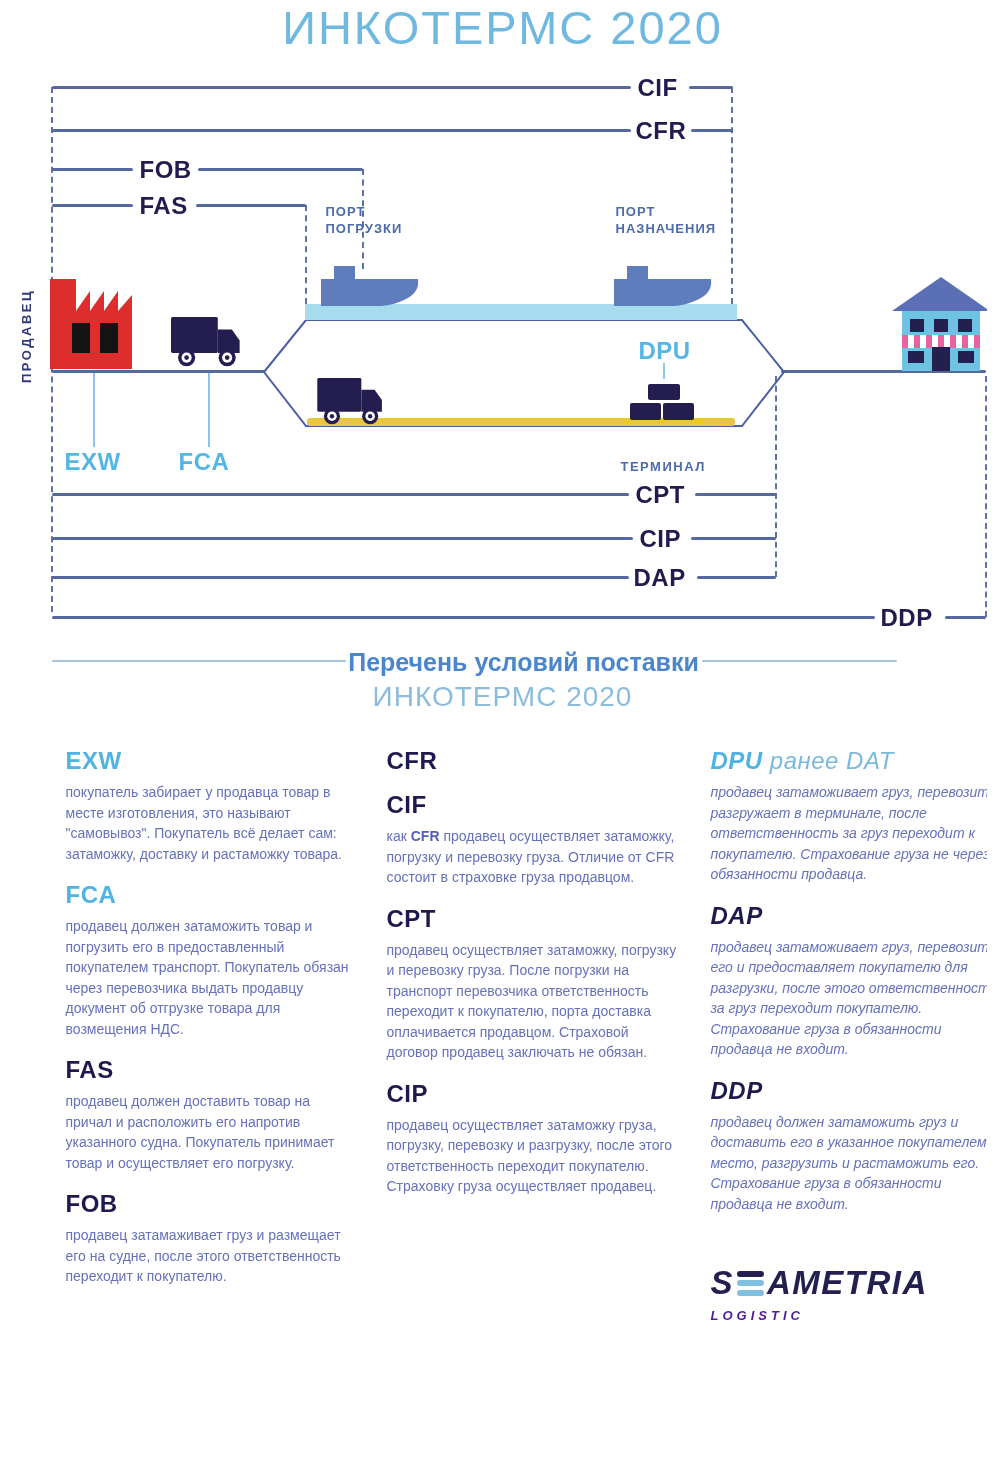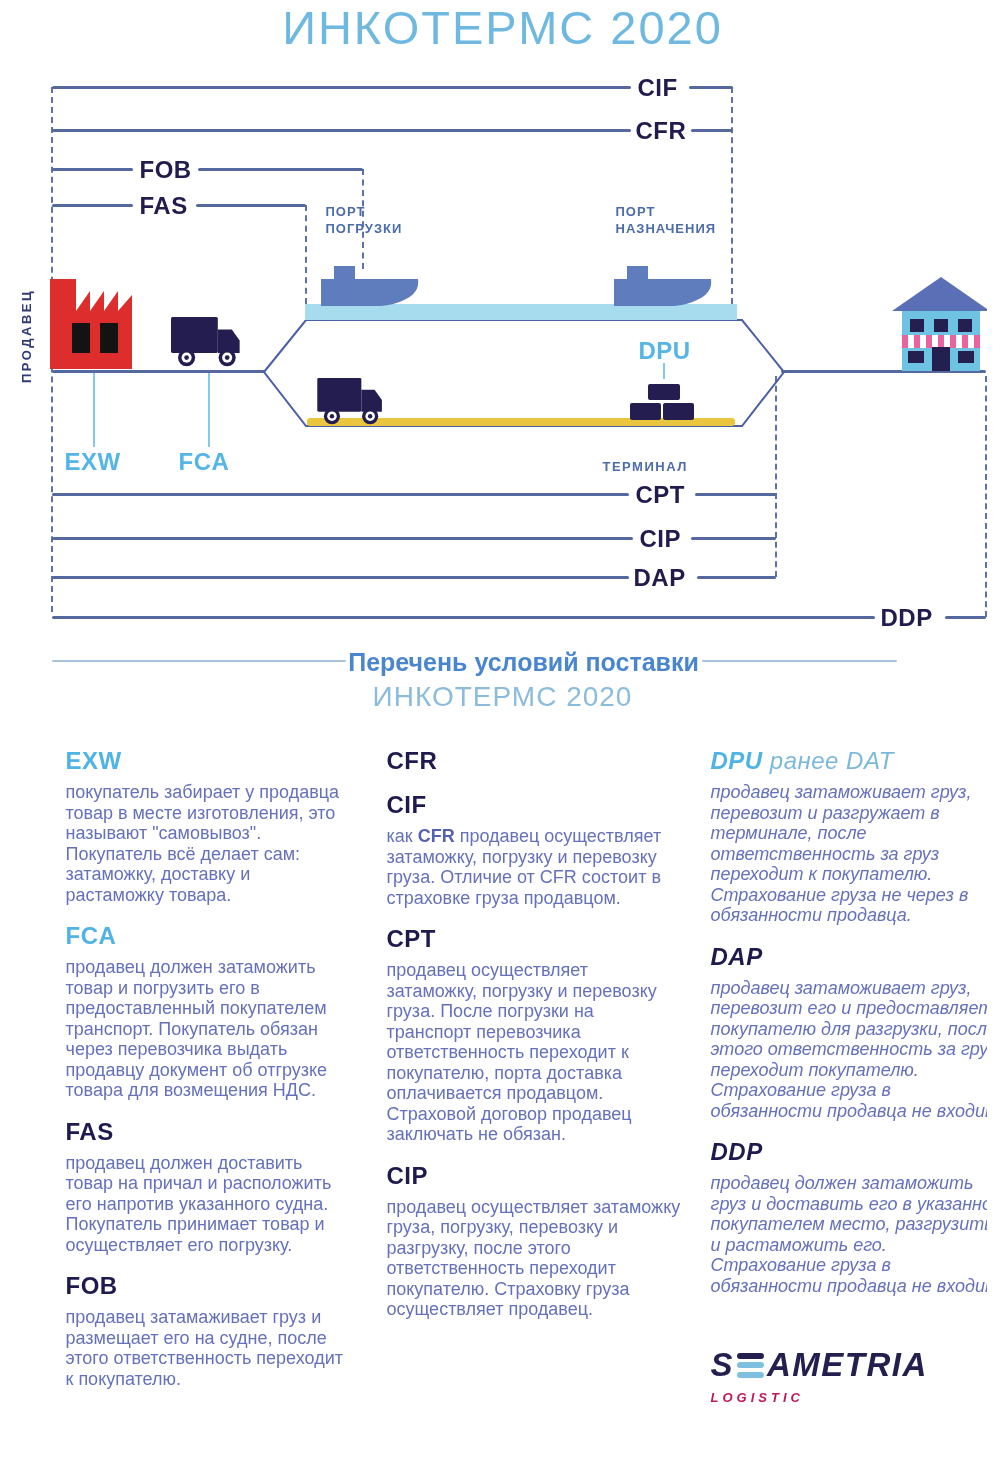--- a/index.html
+++ b/index.html
@@ -29,38 +29,38 @@
   .divtitle{position:absolute;left:320px;top:648px;width:370px;text-align:center;
             font-size:25px;font-weight:bold;color:#4a86cd;}
   .subtitle{position:absolute;left:0;right:0;top:681px;text-align:center;
             font-size:28px;color:#8cbcdc;letter-spacing:1px;}
 
   
   .col{position:absolute;top:748px;}
   .sec h3{margin:0 0 8px 0;font-size:24px;line-height:26px;color:#1e1a4e;letter-spacing:.5px;}
   .sec h3.lb{color:#4fb3e3;}
   .sec h3 .suffix{font-weight:normal;color:#7ab8dc;}
-  .sec p{margin:0;font-size:18px;line-height:20.5px;color:#6571bb;}
+  .sec p{margin:0;font-size:14px;line-height:20.5px;color:#6571bb;}
   .sec p b{color:#5360b3;}
   .sec + .sec{margin-top:18px;}
   #col1{left:47px;width:285px;}
   #col2{left:368px;width:294px;}
   #col3{left:692px;width:296px;font-style:italic;}
 
   
   .logo{margin-top:50px;}
   .logo-row{display:flex;align-items:center;font-size:33px;font-weight:bold;
             color:#232050;letter-spacing:1.5px;}
   .logo-e{display:inline-flex;flex-direction:column;justify-content:space-between;
           width:27px;height:25px;margin:0 3px;}
   .logo-e i{display:block;height:6px;border-radius:3px;}
   .logo-e i.b1{background:#232050;}
   .logo-e i.b2{background:#7fc0e0;}
   .logo-e i.b3{background:#7fc0e0;}
-  .logo-sub{margin-top:6px;font-size:13px;font-weight:bold;color:#be185d;letter-spacing:4px;}
+  .logo-sub{margin-top:6px;font-size:13px;font-weight:bold;color:#4c1d95;letter-spacing:4px;}
 </style>
 </head>
 <body>
 
 <div class="canvas">
 
   <h1 class="title">ИНКОТЕРМС 2020</h1>
 
   <div class="vdash" style="left:32px;top:87px;height:525px"></div>
   <div class="vdash" style="left:286px;top:205px;height:99px"></div>
@@ -163,21 +163,21 @@
     <rect x="18" y="76" width="16" height="12" fill="#232050"></rect>
     <rect x="68" y="76" width="16" height="12" fill="#232050"></rect>
     <rect x="42" y="72" width="18" height="24" fill="#232050"></rect>
   </svg>
 
   <div class="tick" style="left:74px;top:373px;height:74px"></div>
   <div class="tick" style="left:189px;top:373px;height:74px"></div>
   <span class="dlabel lb" style="left:46px;top:448px">EXW</span>
   <span class="dlabel lb" style="left:160px;top:448px">FCA</span>
 
-  <span class="portlab" style="left:584px;top:458px;letter-spacing:1.5px">ТЕРМИНАЛ</span>
+  <span class="portlab" style="left:602px;top:458px;letter-spacing:1.5px">ТЕРМИНАЛ</span>
 
   <div class="hl" style="left:33px;top:493px;width:577px"></div>
   <span class="dlabel" style="left:617px;top:481px">CPT</span>
   <div class="hl" style="left:676px;top:493px;width:81px"></div>
 
   <div class="hl" style="left:33px;top:537px;width:581px"></div>
   <span class="dlabel" style="left:621px;top:525px">CIP</span>
   <div class="hl" style="left:672px;top:537px;width:85px"></div>
 
   <div class="hl" style="left:33px;top:576px;width:577px"></div>

